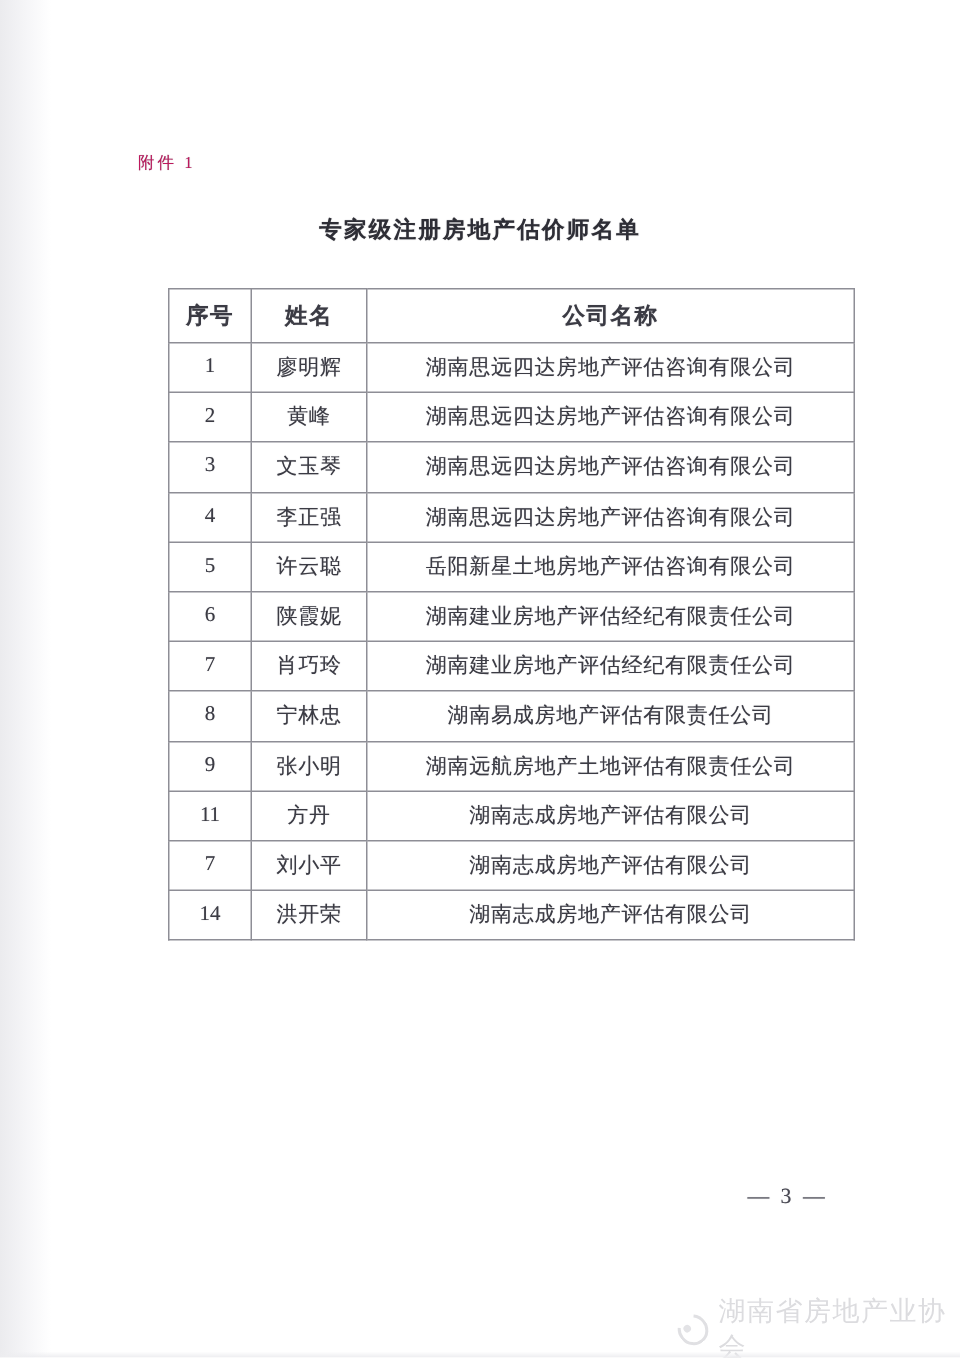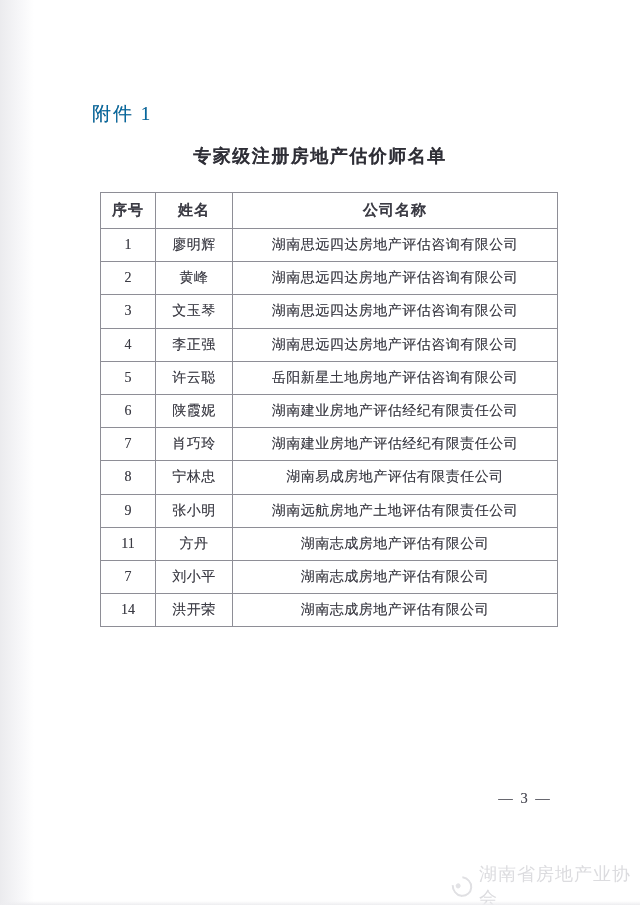--- a/index.html
+++ b/index.html
@@ -30,41 +30,41 @@
     position: absolute;
     left: 0; bottom: 0;
     width: 100%; height: 4px;
     background: linear-gradient(to bottom, rgba(255,255,255,0), #ededf0);
     pointer-events: none;
   }
   .attachment-label {
     position: absolute;
     left: 92px;
     top: 101px;
-    font-size: 19px;
-    color: #0369a1;
+    font-size: 11px;
+    color: #be185d;
     letter-spacing: 2px;
     text-shadow: 0 0 0.5px rgba(60,60,70,0.55);
     font-family: Liberation Serif, serif;
   }
   .doc-title {
     position: absolute;
     left: 0;
     top: 144px;
     width: 640px;
     text-align: center;
-    font-size: 18px;
+    font-size: 15px;
     font-weight: bold;
     color: #2e2e36;
     letter-spacing: 1.5px;
     text-shadow: 0 0 0.6px rgba(46,46,54,0.6);
   }
   table.appraisers {
     position: absolute;
-    left: 100px;
+    left: 112px;
     top: 192px;
     width: 457px;
     border-collapse: collapse;
     table-layout: fixed;
   }
   table.appraisers col.c-no   { width: 55px; }
   table.appraisers col.c-name { width: 77px; }
   table.appraisers col.c-comp { width: 325px; }
   table.appraisers th,
   table.appraisers td {

